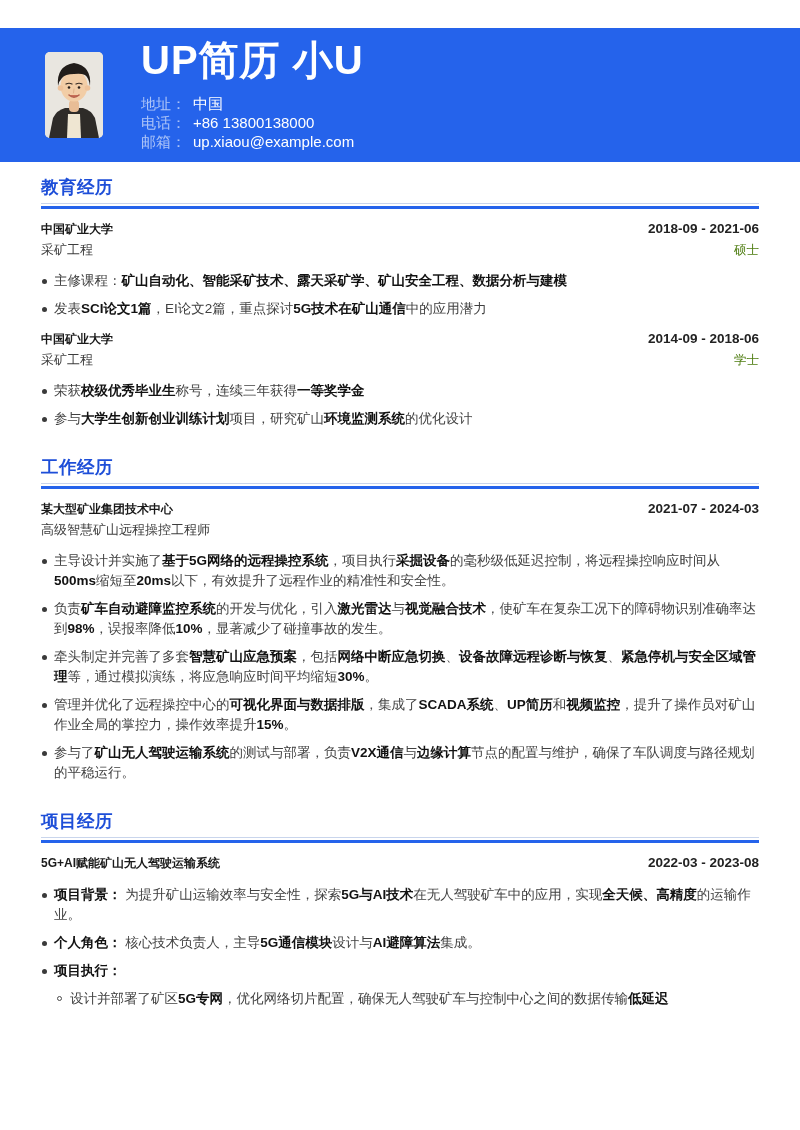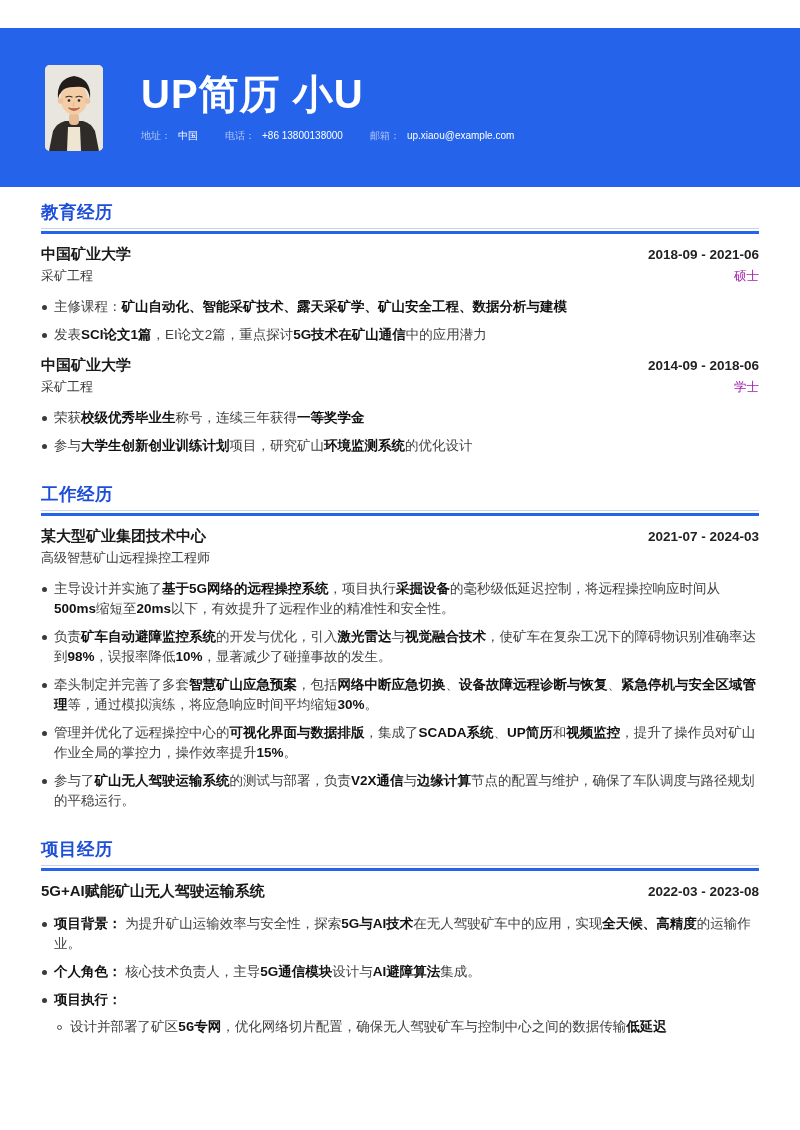--- a/index.html
+++ b/index.html
@@ -7,68 +7,68 @@
   body {
     width:800px; height:1130px; overflow:hidden;
     font-family:"Liberation Sans","DejaVu Sans",sans-serif;
     color:#3f3f3f;
     position:relative;
   }
   .top-strip { height:28px; background:#ffffff; }
 
   
   .header {
-    height:159px; background:var(--accent,#2563eb);
+    height:134px; background:var(--accent,#2563eb);
     display:flex; align-items:center; padding:0 45px;
   }
   .photo {
     width:58px; height:86px; border-radius:5px; overflow:hidden;
     flex:0 0 auto; background:#e9e6e0;
   }
   .photo svg { display:block; width:100%; height:100%; }
   .header-info { margin-left:38px; flex:1; min-width:0; }
   .name {
     color:#ffffff; font-size:40px; font-weight:700;
     line-height:1.1; letter-spacing:1px; white-space:nowrap;
   }
-  .contact { margin-top:13px; display:flex; align-items:baseline; font-size:10px; }
+  .contact { margin-top:13px; display:flex; align-items:baseline; font-size:15px;flex-direction:column; }
   .contact-item { margin-right:27px; white-space:nowrap; }
   .contact-label { color:rgba(255,255,255,0.62); margin-right:7px; }
   .contact-value { color:#ffffff; }
 
   
   main { padding:0 41px; }
   section { margin-top:26px; }
   section:first-child { margin-top:13px; }
   .sec-title {
     font-size:17.5px; font-weight:700; color:var(--title-blue,#1d4ed8);
     line-height:24px; letter-spacing:0.5px;
   }
   .sec-divider { margin-top:4px; }
   .sec-divider .thin  { height:1px; background:var(--rule-light,#c9d5ec); }
   .sec-divider .thick { height:3px; background:var(--accent,#2563eb); margin-top:2px; }
 
   .entry { margin-top:10px; }
   .entry-head { display:flex; justify-content:space-between; align-items:baseline; line-height:20px; }
-  .entry-title { font-size:15px; font-weight:700; color:#1a1a1a; }
+  .entry-title { font-size:12px; font-weight:700; color:#1a1a1a; }
   .entry-date  { font-size:13.5px; font-weight:700; color:#222222; white-space:nowrap; }
   .entry-sub { display:flex; justify-content:space-between; align-items:baseline; margin-top:2px; line-height:18px; }
   .entry-subtitle { font-size:13px; color:#3c3c3c; }
-  .entry-degree   { font-size:12.5px; color:#a21caf;margin-left:12px; }
+  .entry-degree   { font-size:12.5px; color:#4d7c0f;margin-left:12px; }
 
   ul.bullets { list-style:none; margin-top:12px; }
   ul.bullets li {
     position:relative; padding-left:13px; margin-bottom:8px;
     font-size:13.5px; line-height:20px; color:#404040;
   }
   ul.bullets li .dot {
     position:absolute; left:1px; top:7.5px;
     width:5px; height:5px; border-radius:50%; background:#3a3a3a;
   }
-  ul.bullets li.sub { margin-left:15px; padding-left:14px;font-family:Liberation Mono, monospace; }
+  ul.bullets li.sub { margin-left:15px; padding-left:14px; }
   ul.bullets li.sub .dot {
     background:transparent; border:1.3px solid #4a4a4a;
     width:5px; height:5px; top:7px;
   }
   ul.bullets b { font-weight:700; color:#121212; }
 </style>
 </head>
 <body>
 
 <div class="top-strip"></div>

